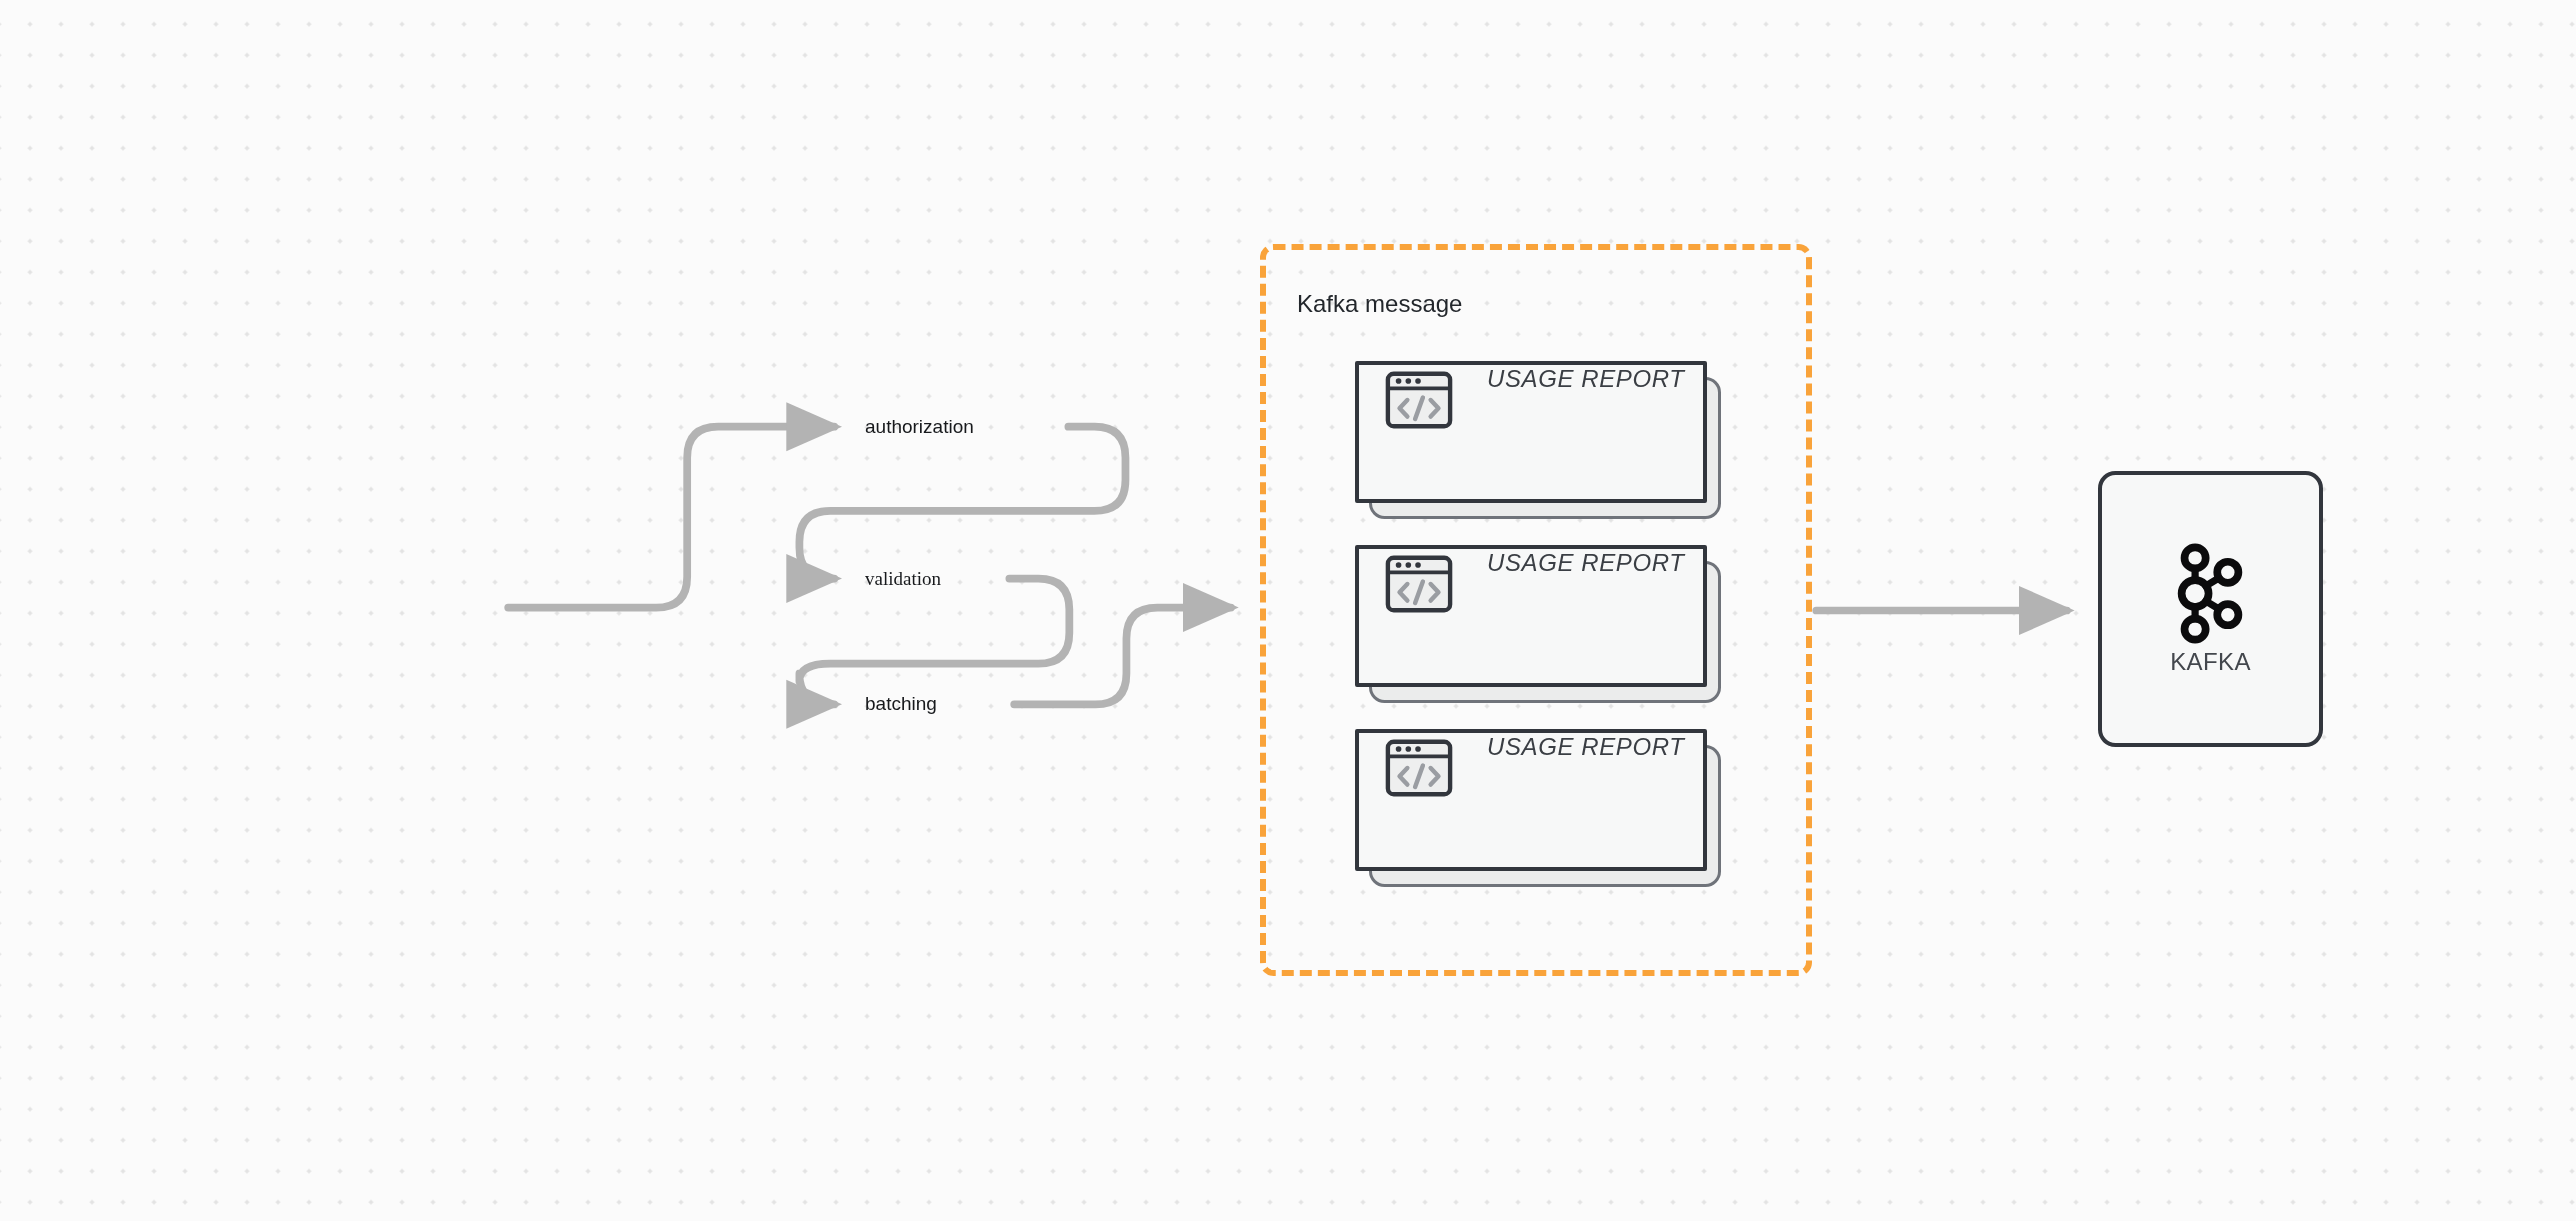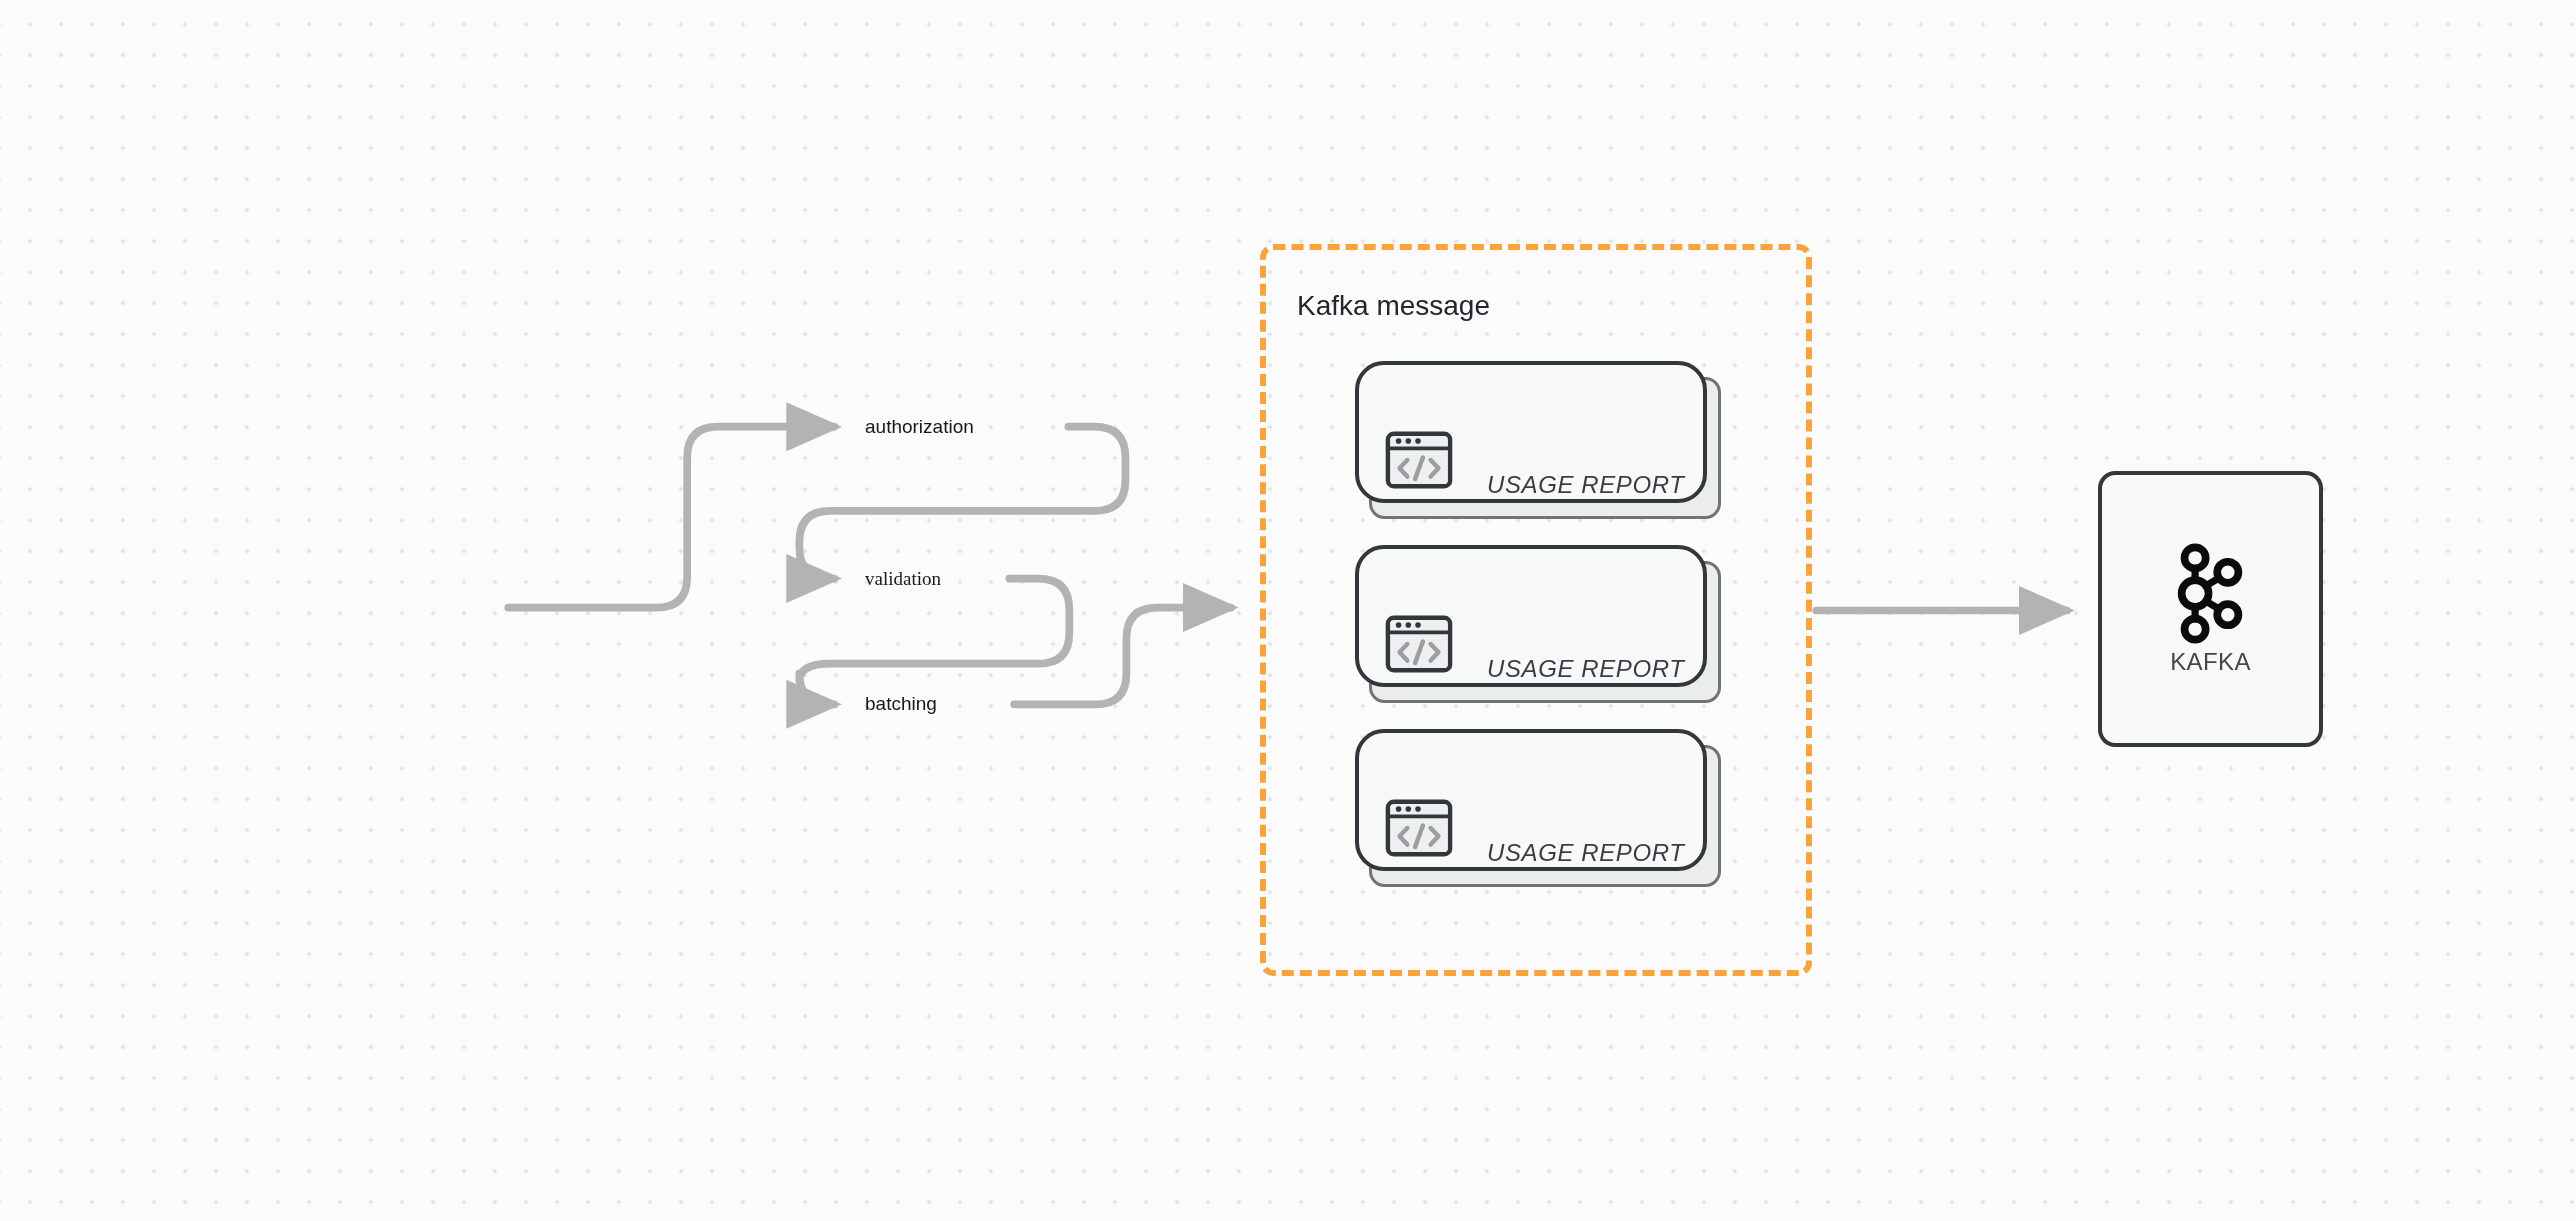--- a/index.html
+++ b/index.html
@@ -75,21 +75,21 @@
     width: 552px;
     height: 732px;
     box-sizing: border-box;
     border: 6.8px dashed #f9a33a;
     border-radius: 13.5px;
   }
   #group-kafka-message-title {
     position: absolute;
     left: 1297px;
     top: 290px;
-    font-size: 28px;
+    font-size: 24px;
     color: #23272c;
     white-space: nowrap;
   }
 
   
   .card-stack {
     position: absolute;
     width: 366px;
     height: 158px;
   }
@@ -106,24 +106,24 @@
   }
   .card-front {
     position: absolute;
     left: 0;
     top: 0;
     width: 352px;
     height: 142px;
     box-sizing: border-box;
     background: #f7f8f8;
     border: 4.8px solid #32363d;
-    border-radius: 29px;
+    border-radius: 2px;
     display: flex;
     flex-direction: row;
-    align-items: flex-end;
+    align-items: flex-start;
   }
   .card-icon {
     margin-left: 25px;
     flex: 0 0 auto;
   }
   .card-text {
     margin-left: 33px;
     font-size: 24px;
     font-style: italic;
     letter-spacing: 0.6px;

